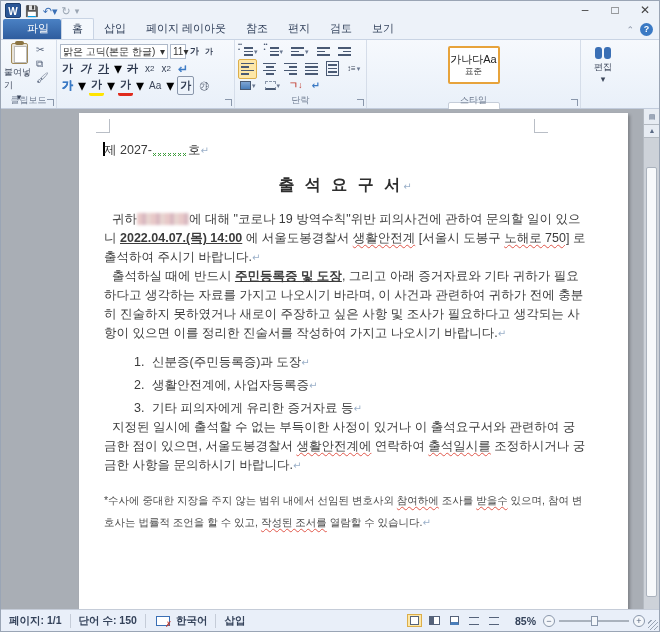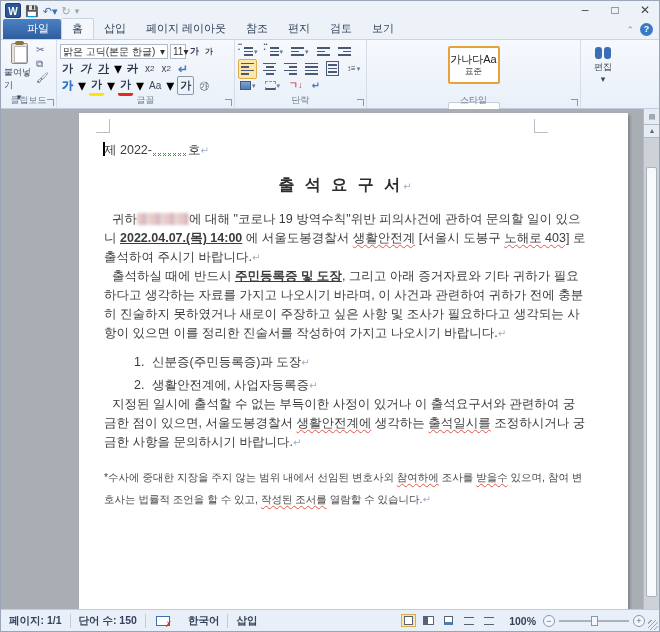--- a/index.html
+++ b/index.html
@@ -220,21 +220,20 @@
           <span class="dd">▾</span>
         <span class="rbtn ga bar-y">가</span>
           <span class="dd">▾</span>
         <span class="rbtn ga bar-r">가</span>
           <span class="dd">▾</span>
         <span class="rbtn">Aa</span>
           <span class="dd">▾</span>
         <span class="rbtn ga" style="border:1px solid #8a97ab;">가</span>
         <span class="rbtn">㉮</span>
       </div>
-      <div class="grp-label">글꼴</div>
       <div class="launcher"></div>
     </div>
 
     <div class="group" style="width:132px;">
       <div class="row" style="gap:4px;">
         <span class="rbtn">
             <span class="lines dot-l">
               <i></i>
               <i></i>
               <i></i>
@@ -371,42 +370,43 @@
   </div>
 
   <div id="docarea">
     <div id="page">
       <div class="cropmark cm-tl"></div>
       <div class="cropmark cm-tr"></div>
       <div class="caret"></div>
 
       <div id="pagetext">
         <div>
-          <span>제 2022-</span><span class="wavy-g-gap"></span><span>호</span><span class="pmark">↵</span>
+          <span>제 2027-</span><span class="wavy-g-gap"></span><span>호</span><span class="pmark">↵</span>
         </div>
 
         <div class="doc-title">
           <span>출 석 요 구 서</span><span class="pmark" style="font-weight:normal; letter-spacing:0;">↵</span>
         </div>
 
         <div class="para" style="margin-top:14px;">
-          <span>귀하</span><span class="redact"></span><span>에 대해 "코로나 19 방역수칙"위반 피의사건에 관하여 문의할 일이 있으니 </span><span class="b-u">2022.04.07.(목) 14:00</span><span> 에 서울도봉경찰서 </span><span class="wavy-r">생활안전계</span><span> [서울시 도봉구 </span><span class="wavy-r">노해로 403]</span><span> 로 출석하여 주시기 바랍니다.</span><span class="pmark">↵</span>
+          <span>귀하</span><span class="redact"></span><span>에 대해 "코로나 19 방역수칙"위반 피의사건에 관하여 문의할 일이 있으니 </span><span class="b-u">2022.04.07.(목) 14:00</span><span> 에 서울도봉경찰서 </span><span class="wavy-r">생활안전계</span><span> [서울시 도봉구 </span><span class="wavy-r">노해로 750]</span><span> 로 출석하여 주시기 바랍니다.</span><span class="pmark">↵</span>
         </div>
 
         <div class="para">
           <span>출석하실 때에 반드시 </span><span class="b-u">주민등록증 및 도장</span><span>, 그리고 아래 증거자료와 기타 귀하가 필요하다고 생각하는 자료를 가지고 나오시기 바라며, 이 사건과 관련하여 귀하가 전에 충분히 진술하지 못하였거나 새로이 주장하고 싶은 사항 및 조사가 필요하다고 생각되는 사항이 있으면 이를 정리한 진술서를 작성하여 가지고 나오시기 바랍니다.</span><span class="pmark">↵</span>
         </div>
 
         <ol class="doclist">
           <li><span class="num">1.</span><span>신분증(주민등록증)과 도장</span><span class="pmark">↵</span></li>
           <li><span class="num">2.</span><span>생활안전계에, 사업자등록증</span><span class="pmark">↵</span></li>
+          <li><span class="num">3.</span><span>기타 피의자에게 유리한 증거자료 등</span><span class="pmark">↵</span></li>
         </ol>
 
         <div class="para">
-          <span>지정된 일시에 출석할 수 없는 부득이한 사정이 있거나 이 출석요구서와 관련하여 궁금한 점이 있으면, 서울도봉경찰서 </span><span class="wavy-r">생활안전계에</span><span> 생각하는 </span><span class="wavy-r">출석일시를</span><span> 조정하시거나 궁금한 사항을 문의하시기 바랍니다.</span><span class="pmark">↵</span>
+          <span>지정된 일시에 출석할 수 없는 부득이한 사정이 있거나 이 출석요구서와 관련하여 궁금한 점이 있으면, 서울도봉경찰서 </span><span class="wavy-r">생활안전계에</span><span> 연락하여 </span><span class="wavy-r">출석일시를</span><span> 조정하시거나 궁금한 사항을 문의하시기 바랍니다.</span><span class="pmark">↵</span>
         </div>
 
 
         <div class="footnote">
           <span>*수사에 중대한 지장을 주지 않는 범위 내에서 선임된 변호사외 </span><span class="wavy-r">참여하에</span><span> 조사를 </span><span class="wavy-r">받을수</span><span> 있으며, 참여 변호사는 법률적 조언을 할 수 있고, </span><span class="wavy-r">작성된 조서를</span><span> 열람할 수 있습니다.</span><span class="pmark">↵</span>
         </div>
       </div>
     </div>
 
 
@@ -415,21 +415,21 @@
       <div class="sc-btn" style="height:13px; line-height:12px;">▲</div>
       <div class="sc-thumb"></div>
     </div>
   </div>
 
   <div id="statusbar">
     <span class="st-item">페이지: 1/1</span>
     <span class="st-sep"></span>
     <span class="st-item">단어 수: 150</span>
     <span class="st-sep"></span>
-    <span class="st-item" style="display:flex;align-items:center;gap:16px;">
+    <span class="st-item" style="display:flex;align-items:center;gap:4px;">
       <span class="spellbook"></span>
       <span>한국어</span>
     </span>
     <span class="st-sep"></span>
     <span class="st-item">삽입</span>
 
     <div id="st-right">
       <span class="viewbtn sel">
           <span class="vb-box"></span>
         </span>
@@ -438,21 +438,21 @@
         </span>
       <span class="viewbtn">
           <span class="vb-box" style="border-bottom:3px solid #4a7ebb;"></span>
         </span>
       <span class="viewbtn">
           <span class="vb-lines"></span>
         </span>
       <span class="viewbtn">
           <span class="vb-lines" style="border-top-width:1px;border-bottom-width:1px;"></span>
         </span>
-      <span class="st-item" style="padding:0 2px 0 8px;">100%</span>
+      <span class="st-item" style="padding:0 2px 0 8px;">85%</span>
       <span class="zoomctl">
         <span class="zbtn">−</span>
         <span class="ztrack">
             <span class="zthumb"></span>
           </span>
         <span class="zbtn">+</span>
       </span>
     </div>
     <div class="grip"></div>
   </div>

